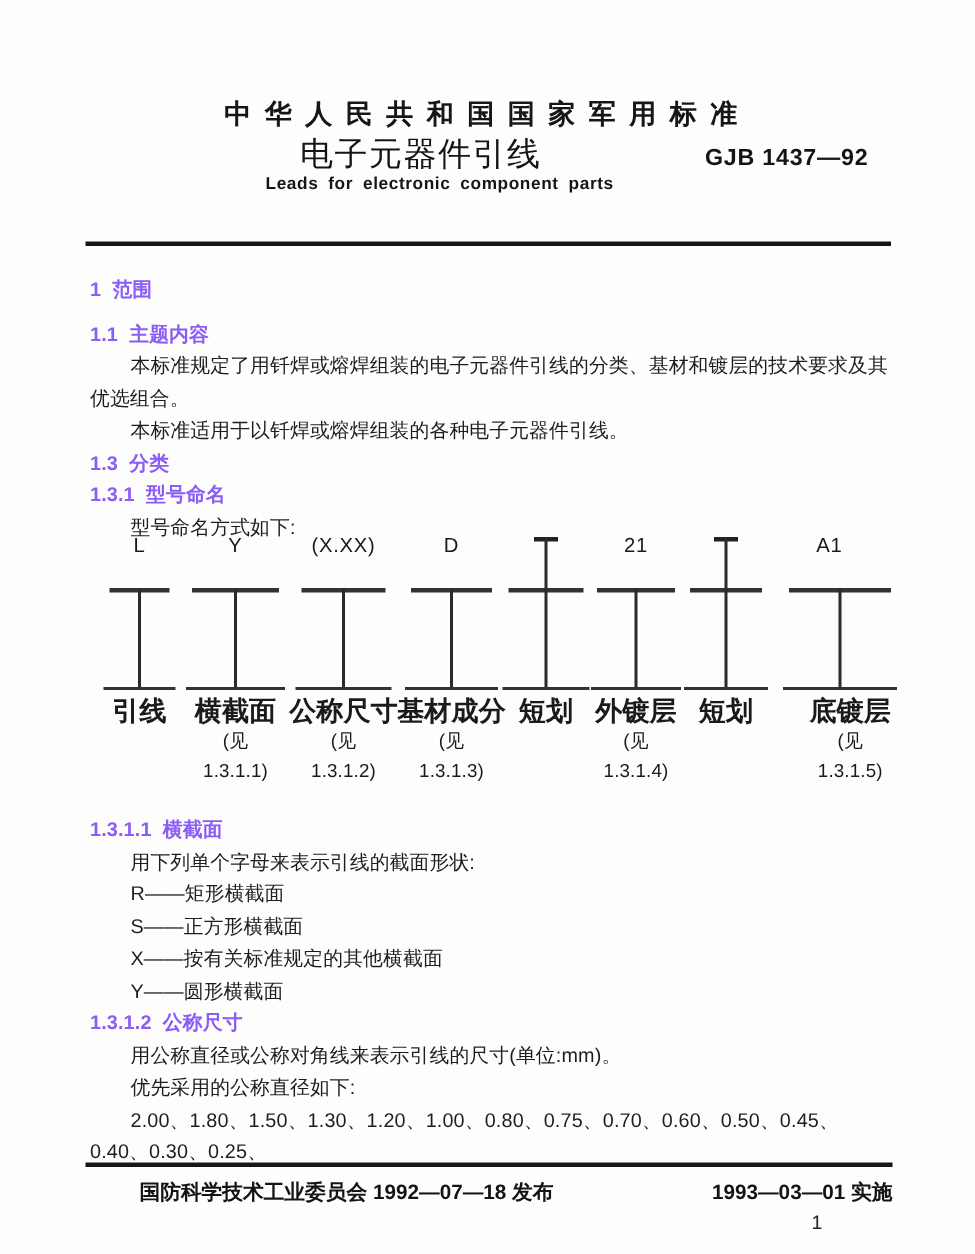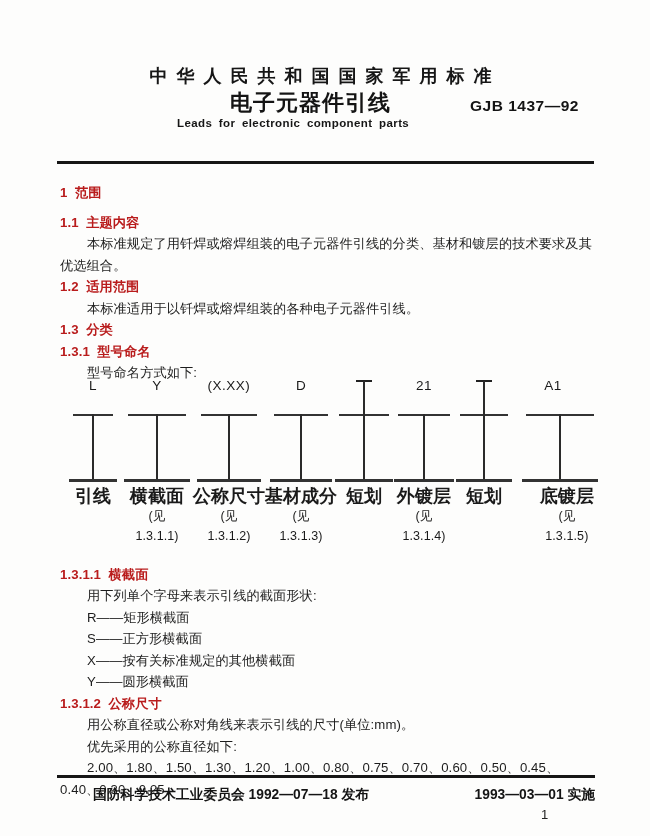--- a/index.html
+++ b/index.html
@@ -19,22 +19,22 @@
   .std-header {
     position: absolute; top: 32px; left: 0; right: 0;
     text-align: center;
     font-size: 18px; font-weight: bold;
     letter-spacing: 9px;
     color: #161616;
     white-space: nowrap;
     margin-top: 32px;
   }
   .title-zh {
-    position: absolute; top: 88px; left: 230px;
-    font-size: 22px; font-weight: bold; letter-spacing: 1px;
+    position: absolute; top: 88px; left: 200px;
+    font-size: 22px; font-weight: normal; letter-spacing: 1px;
     color: #141414; white-space: nowrap;
   }
   .std-no {
     position: absolute; top: 97px; left: 470px;
     font-size: 15.5px; font-weight: bold; letter-spacing: 0.5px;
     color: #141414; white-space: nowrap;
   }
   .title-en {
     position: absolute; top: 117px; left: 177px;
     font-size: 11.5px; font-weight: bold;
@@ -45,21 +45,21 @@
     position: absolute; top: 161px; left: 57px; right: 56px;
     height: 3px; background: #161616;
   }
 
   
   .content {
     position: absolute; top: 182px; left: 60px; right: 54px;
     font-size: 13.2px; line-height: 21.5px; letter-spacing: 0.1px;
     color: #1d1d1d;
   }
-  .h { font-weight: bold; white-space: pre; color: #b91c1c; }
+  .h { font-weight: bold; white-space: pre; color: #8b5cf6; }
   .h-gap { margin-bottom: 8px; }
   .ind { text-indent: 27px; }
   .pl  { padding-left: 27px; }
 
   
   .diagram {
     margin-top: -8px;
     margin-left: 4px;
     width: 530px;
     display: flex;
@@ -134,21 +134,20 @@
   <div class="rule-top"></div>
 
   <div class="content">
 
     <div class="h h-gap">1  范围</div>
 
     <div class="h">1.1  主题内容</div>
     <div class="ind">本标准规定了用钎焊或熔焊组装的电子元器件引线的分类、基材和镀层的技术要求及其</div>
     <div>优选组合。</div>
 
-    <div class="h">1.2  适用范围</div>
     <div class="ind">本标准适用于以钎焊或熔焊组装的各种电子元器件引线。</div>
 
     <div class="h">1.3  分类</div>
 
     <div class="h">1.3.1  型号命名</div>
     <div class="ind">型号命名方式如下:</div>
 
     <div class="diagram">
 
       <div class="dcol c1">

